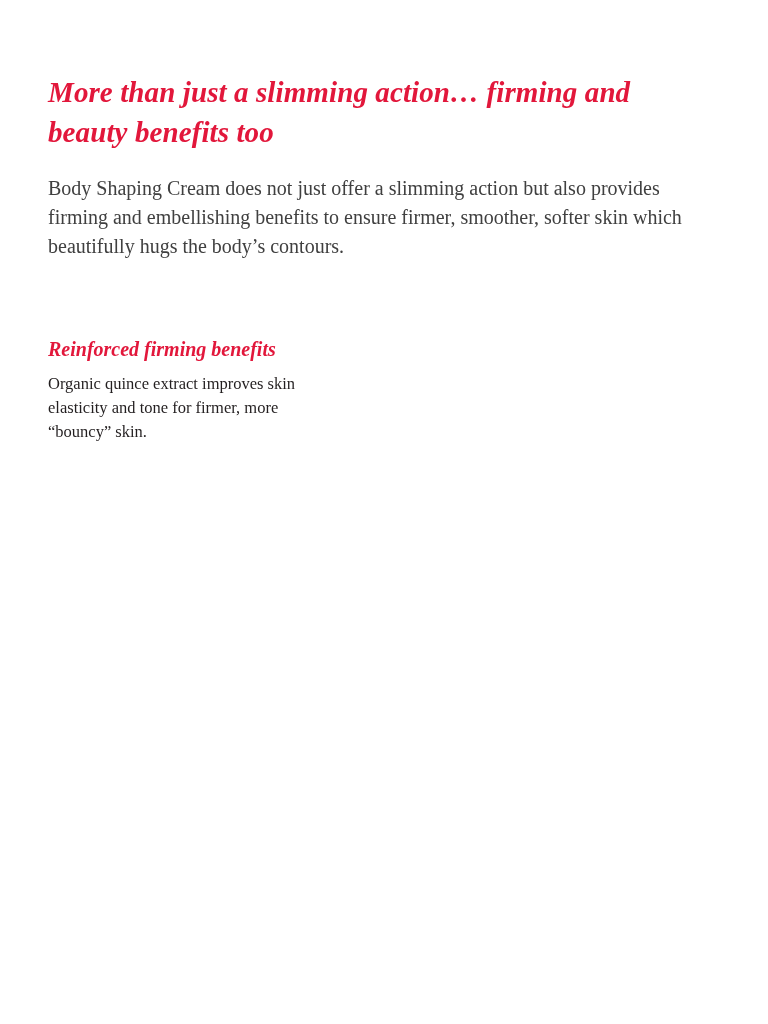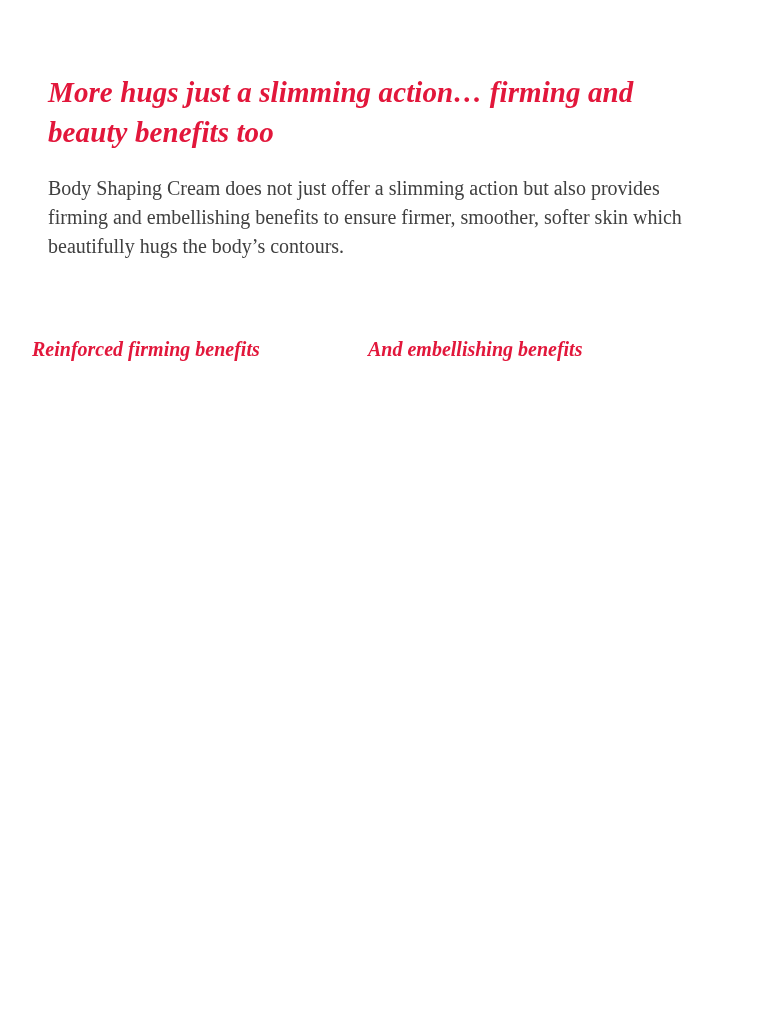--- a/index.html
+++ b/index.html
@@ -40,21 +40,21 @@
   .intro {
     font-family: "Liberation Serif", serif;
     font-size: 20px;
     line-height: 29px;
     color: #404040;
     margin: 0;
     max-width: 650px;
   }
   .columns {
     position: absolute;
-    left: 32px;
+    left: 48px;
     top: 336px;
     width: 660px;
     display: flex;
     flex-direction: row;
     gap: 51px;
   }
   .col {
     width: 285px;
   }
   .col-title {
@@ -79,26 +79,26 @@
   .col-1 .col-body {
     width: 272px;
   }
 </style>
 </head>
 <body>
 
 <div class="page">
 
   <div class="content">
-    <h1 class="headline">More hugs just a slimming action… firming and beauty benefits too</h1>
+    <h1 class="headline">More than just a slimming action… firming and beauty benefits too</h1>
     <p class="intro">Body Shaping Cream does not just offer a slimming action but also provides firming and embellishing benefits to ensure firmer, smoother, softer skin which beautifully hugs the body’s contours.</p>
   </div>
 
   <div class="columns">
     <div class="col col-1">
       <h2 class="col-title">Reinforced firming benefits</h2>
+      <p class="col-body">Organic quince extract improves skin elasticity and tone for firmer, more “bouncy” skin.</p>
     </div>
     <div class="col col-2">
-      <h2 class="col-title">And embellishing benefits</h2>
     </div>
   </div>
 
 </div>
 
 </body></html>

